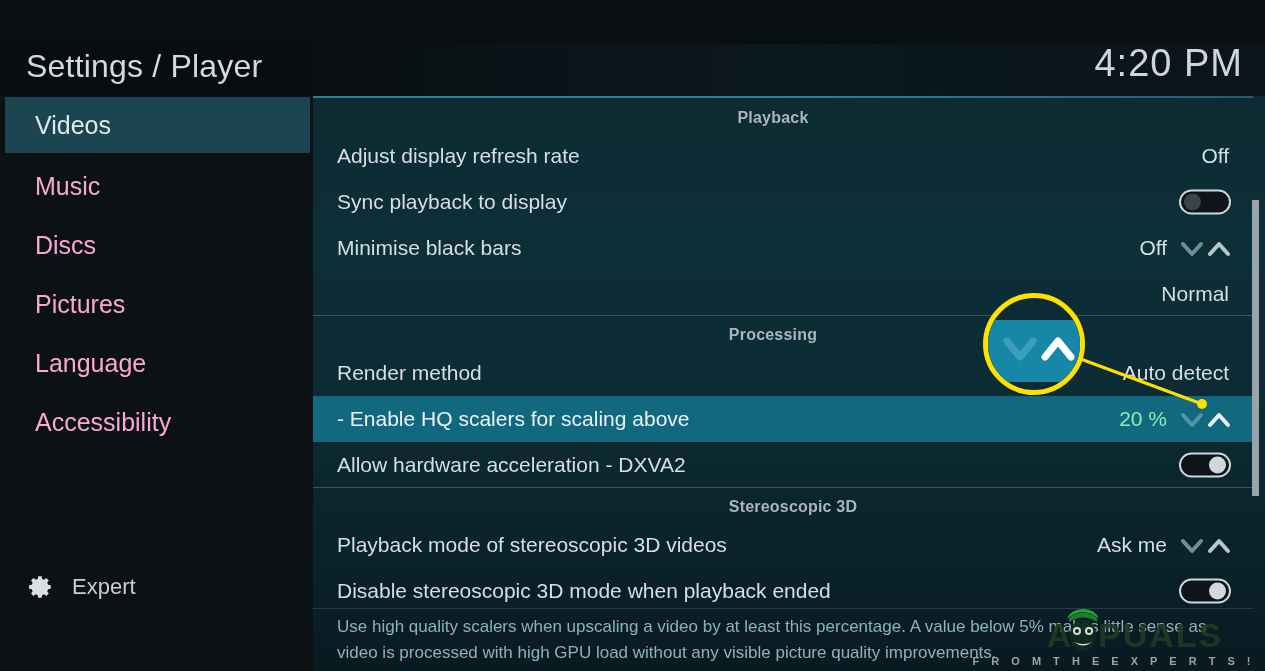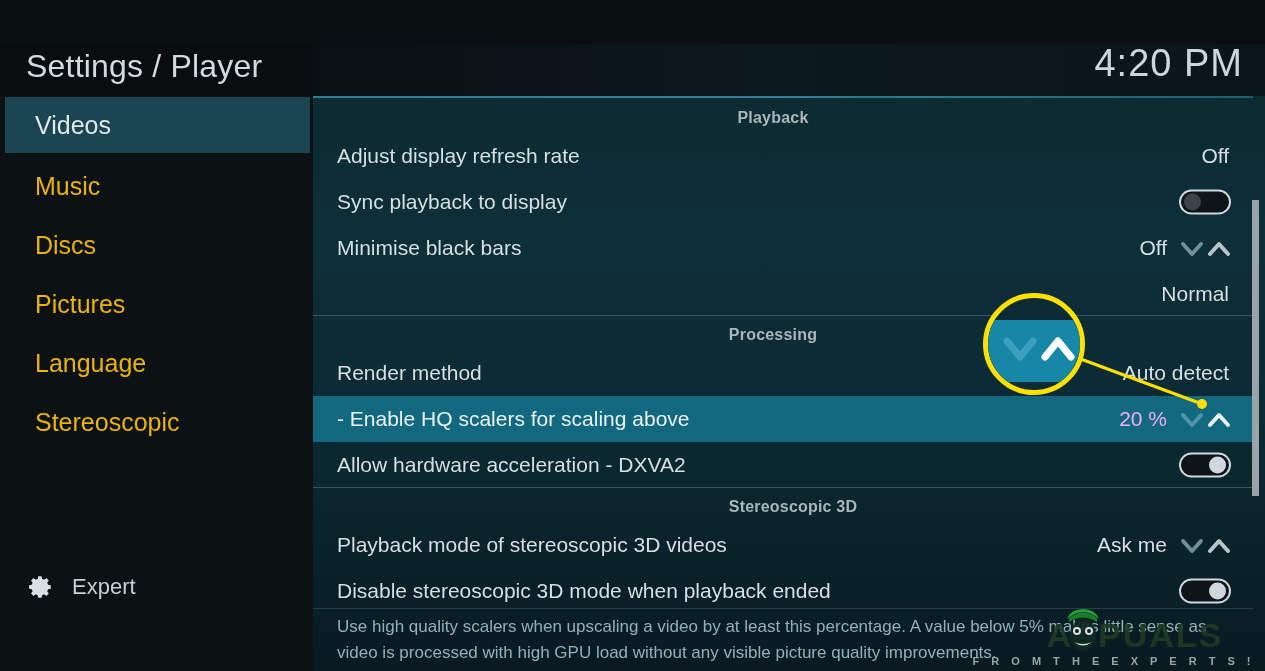--- a/index.html
+++ b/index.html
@@ -57,21 +57,21 @@
   }
   .side-item {
     position: absolute;
     left: 5px;
     width: 305px;
     height: 56px;
     line-height: 56px;
     padding-left: 30px;
     box-sizing: border-box;
     font-size: 25px;
-    color: #eab308;
+    color: #f9a8d4;
     font-weight: 400;
   }
   .side-item.selected {
     background: #1b4551;
     color: #dfe8ea;
   }
   #expert-row {
     position: absolute;
     left: 28px; top: 478px;
     display: flex;
@@ -137,21 +137,21 @@
   .row.selected .rlabel { color: #eaf2f4; }
   .row .rvalue {
     position: absolute;
     top: 50%;
     transform: translateY(-50%);
     font-size: 21px;
     color: #d6dfe2;
     white-space: nowrap;
     text-align: right;
   }
-  .row.selected .rvalue { color: #f0abfc; }
+  .row.selected .rvalue { color: #86efac; }
 
   
   .spinner {
     position: absolute;
     top: 50%;
     transform: translateY(-50%);
     width: 54px; height: 26px;
   }
   .spinner svg { display: block; }
 
@@ -258,21 +258,21 @@
     <div id="clock">4:20 PM</div>
   </div>
 
   <div id="sidebar">
 
     <div class="side-item selected" style="top:1px;"><span>Videos</span></div>
     <div class="side-item" style="top:62px;"><span>Music</span></div>
     <div class="side-item" style="top:121px;"><span>Discs</span></div>
     <div class="side-item" style="top:180px;"><span>Pictures</span></div>
     <div class="side-item" style="top:239px;"><span>Language</span></div>
-    <div class="side-item" style="top:298px;"><span>Stereoscopic</span></div>
+    <div class="side-item" style="top:298px;"><span>Accessibility</span></div>
 
     <div id="expert-row">
       <span>
         <svg class="gear" viewBox="0 0 24 24" fill="#d8e0e3">
           <path d="M12 8.2a3.8 3.8 0 100 7.6 3.8 3.8 0 000-7.6zm0 5.9a2.1 2.1 0 110-4.2 2.1 2.1 0 010 4.2z"></path>
           <path d="M21 13.6v-3.2l-2.5-.4a6.9 6.9 0 00-.8-1.9l1.5-2-2.3-2.3-2 1.5a6.9 6.9 0 00-1.9-.8L12.6 2H9.4l-.4 2.5a6.9 6.9 0 00-1.9.8l-2-1.5L2.8 6.1l1.5 2a6.9 6.9 0 00-.8 1.9L1 10.4v3.2l2.5.4c.18.67.45 1.3.8 1.9l-1.5 2 2.3 2.3 2-1.5c.6.35 1.23.62 1.9.8l.4 2.5h3.2l.4-2.5c.67-.18 1.3-.45 1.9-.8l2 1.5 2.3-2.3-1.5-2c.35-.6.62-1.23.8-1.9l2.5-.4z"></path>
         </svg>
       </span>
       <span class="label">Expert</span>
     </div>

